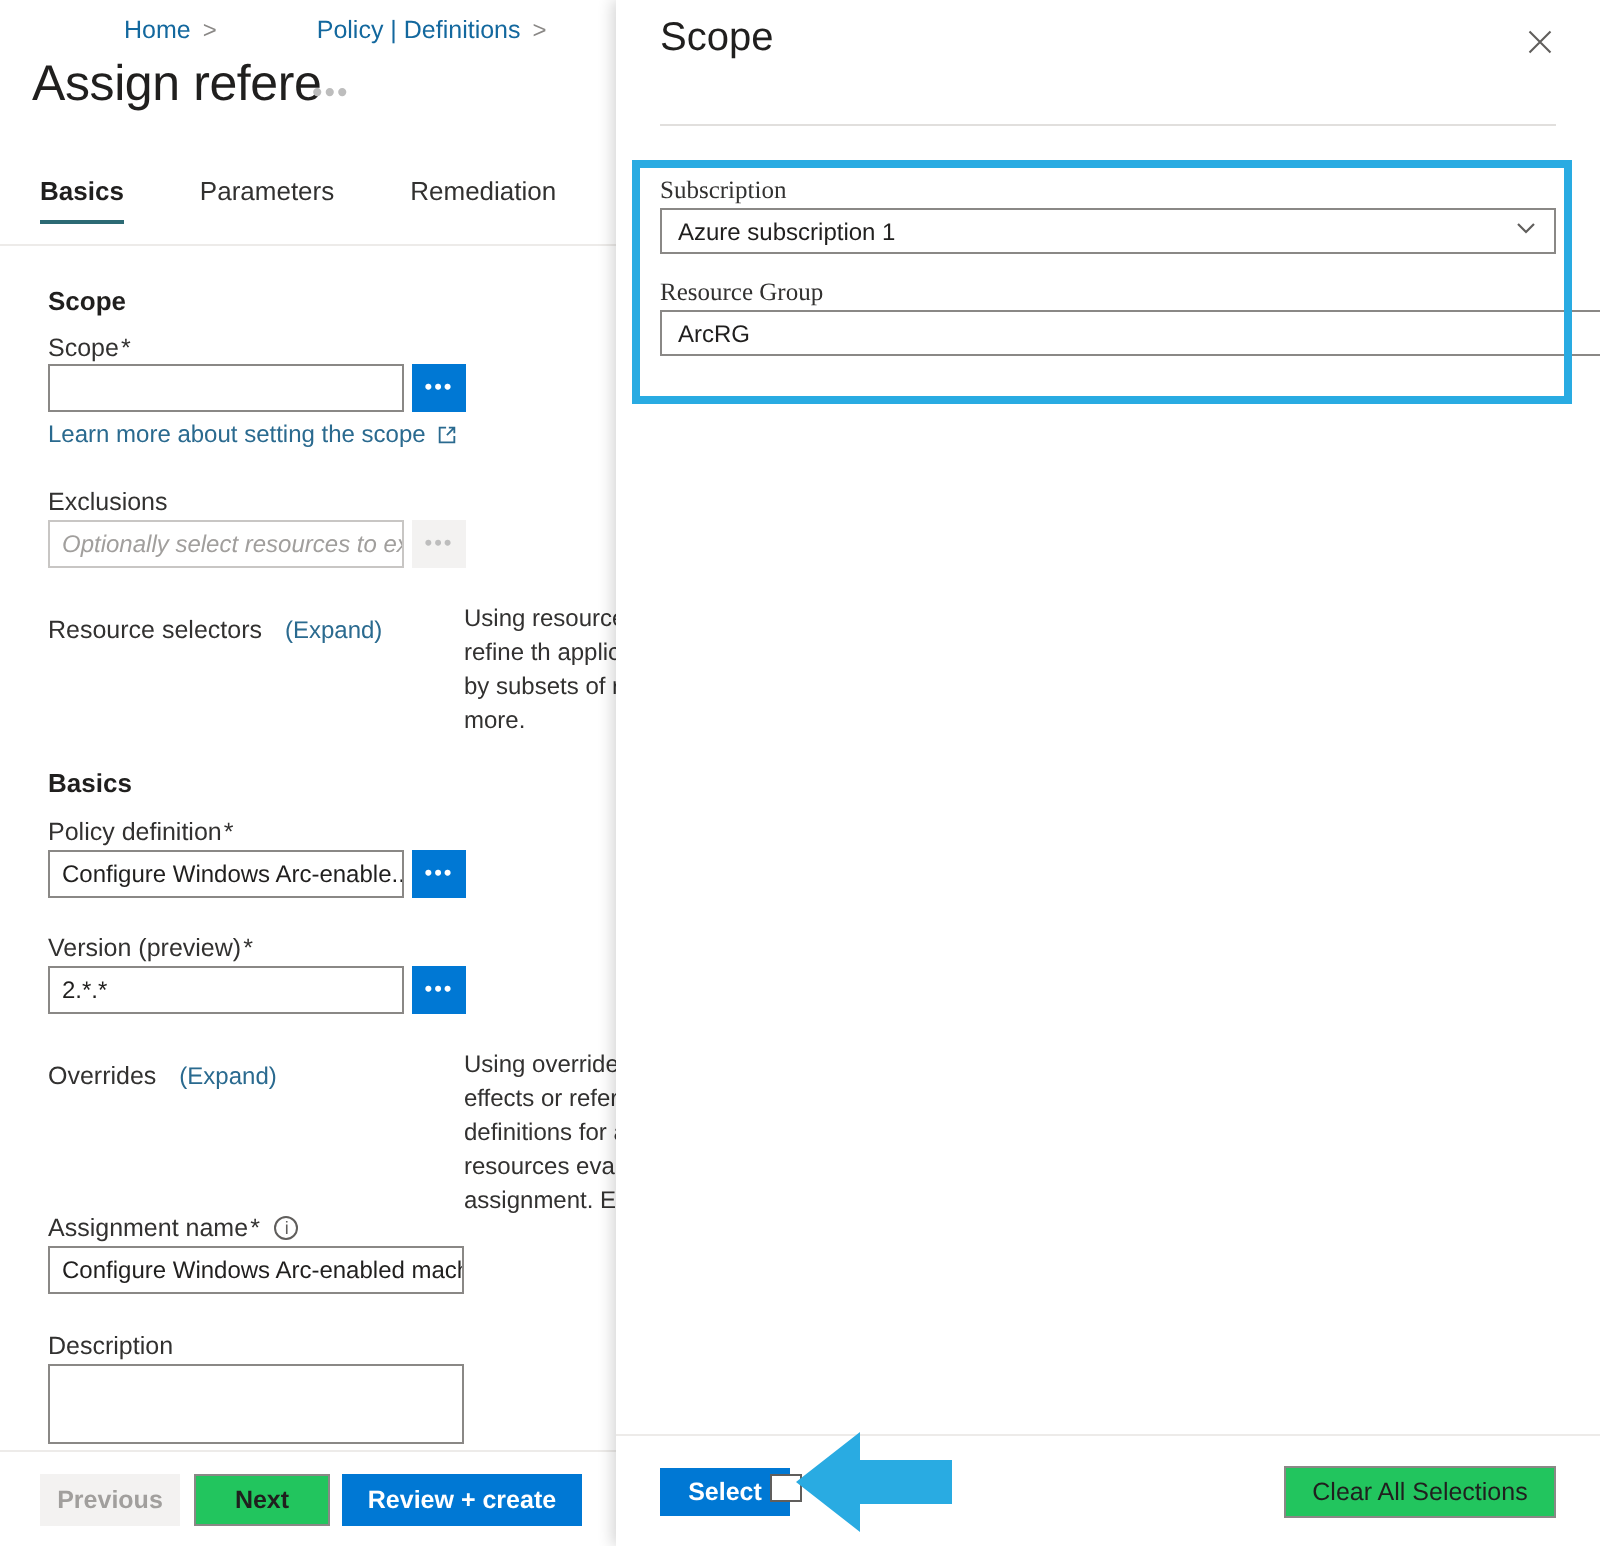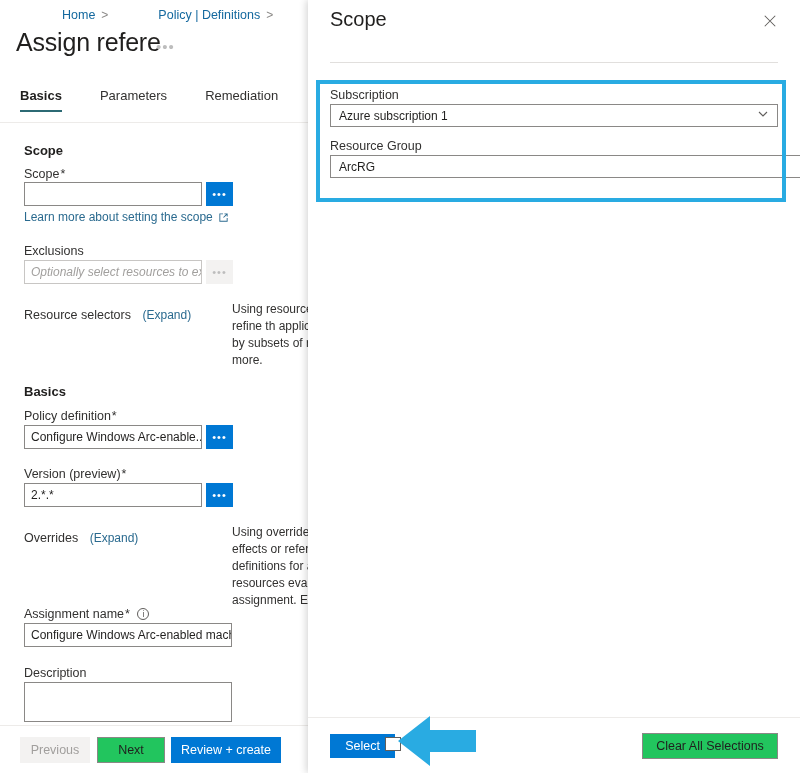--- a/index.html
+++ b/index.html
@@ -198,21 +198,21 @@
     position: absolute;
     left: 0; bottom: 0;
     width: 310px; height: 48px;
     background: #ffffff;
     border-top: 1px solid #edebe9;
   }
   .btn {
     position: absolute;
     height: 26px;
     font-size: 12.5px;
-    font-weight: 400;
+    font-weight: 700;
     display: flex;
     align-items: center;
     justify-content: center;
     cursor: pointer;
     white-space: nowrap;
   }
   .btn-disabled {
     background: #f3f2f1;
     color: #a19f9d;
     border: 1px solid #f3f2f1;
@@ -258,20 +258,21 @@
     position: absolute;
     left: 22px; top: 62px;
     width: 448px; height: 1px;
     background: #e1dfdd;
   }
 
   .p-label {
     position: absolute;
     font-size: 12.5px;
     color: #323130;
+    font-family: Liberation Serif, serif;
   }
   .p-select {
     position: absolute;
     height: 23px;
     border: 1px solid #8a8886;
     background: #ffffff;
     display: flex;
     align-items: center;
     padding: 0 8px;
     font-size: 12px;
@@ -393,21 +394,21 @@
       <span class="info-ico">i</span>
     </div>
     <div class="txtbox" style="left:24px; top:623px; width:208px;">Configure Windows Arc-enabled mach...</div>
 
     <div class="fld-label" style="left:24px; top:666px;">Description</div>
     <div class="desc-box"></div>
 
     <div class="base-footer">
       <div class="btn btn-disabled" style="left:20px; top:11px; width:70px;">Previous</div>
       <div class="btn btn-default" style="left:97px; top:11px; width:68px;">Next</div>
-      <div class="btn btn-primary" style="left:171px; top:11px; width:110px;">Review + create</div>
+      <div class="btn btn-primary" style="left:171px; top:11px; width:120px;">Review + create</div>
     </div>
   </div>
 
   <div class="panel">
     <div class="panel-title">Scope</div>
     <div class="panel-close">
       <svg viewBox="0 0 16 16" width="14" height="14">
           <path d="M2 2 L14 14 M14 2 L2 14" stroke="#605e5c" stroke-width="1.2" fill="none"></path>
         </svg>
     </div>

